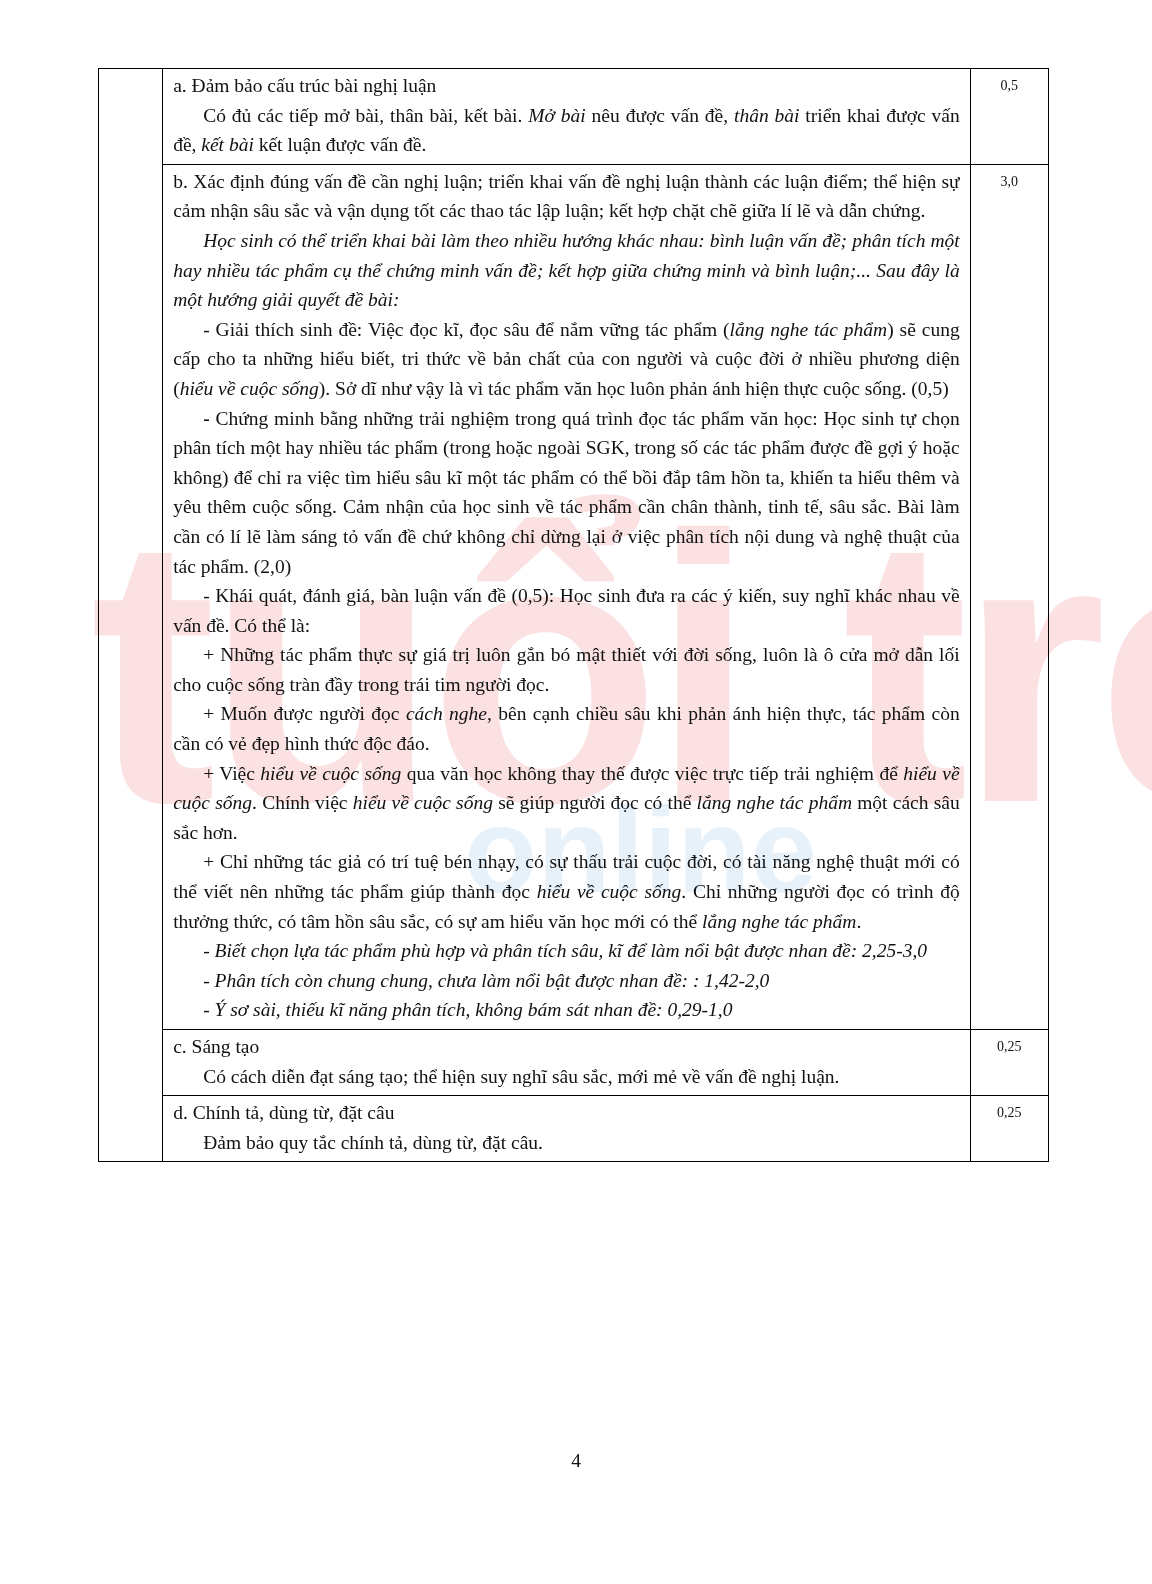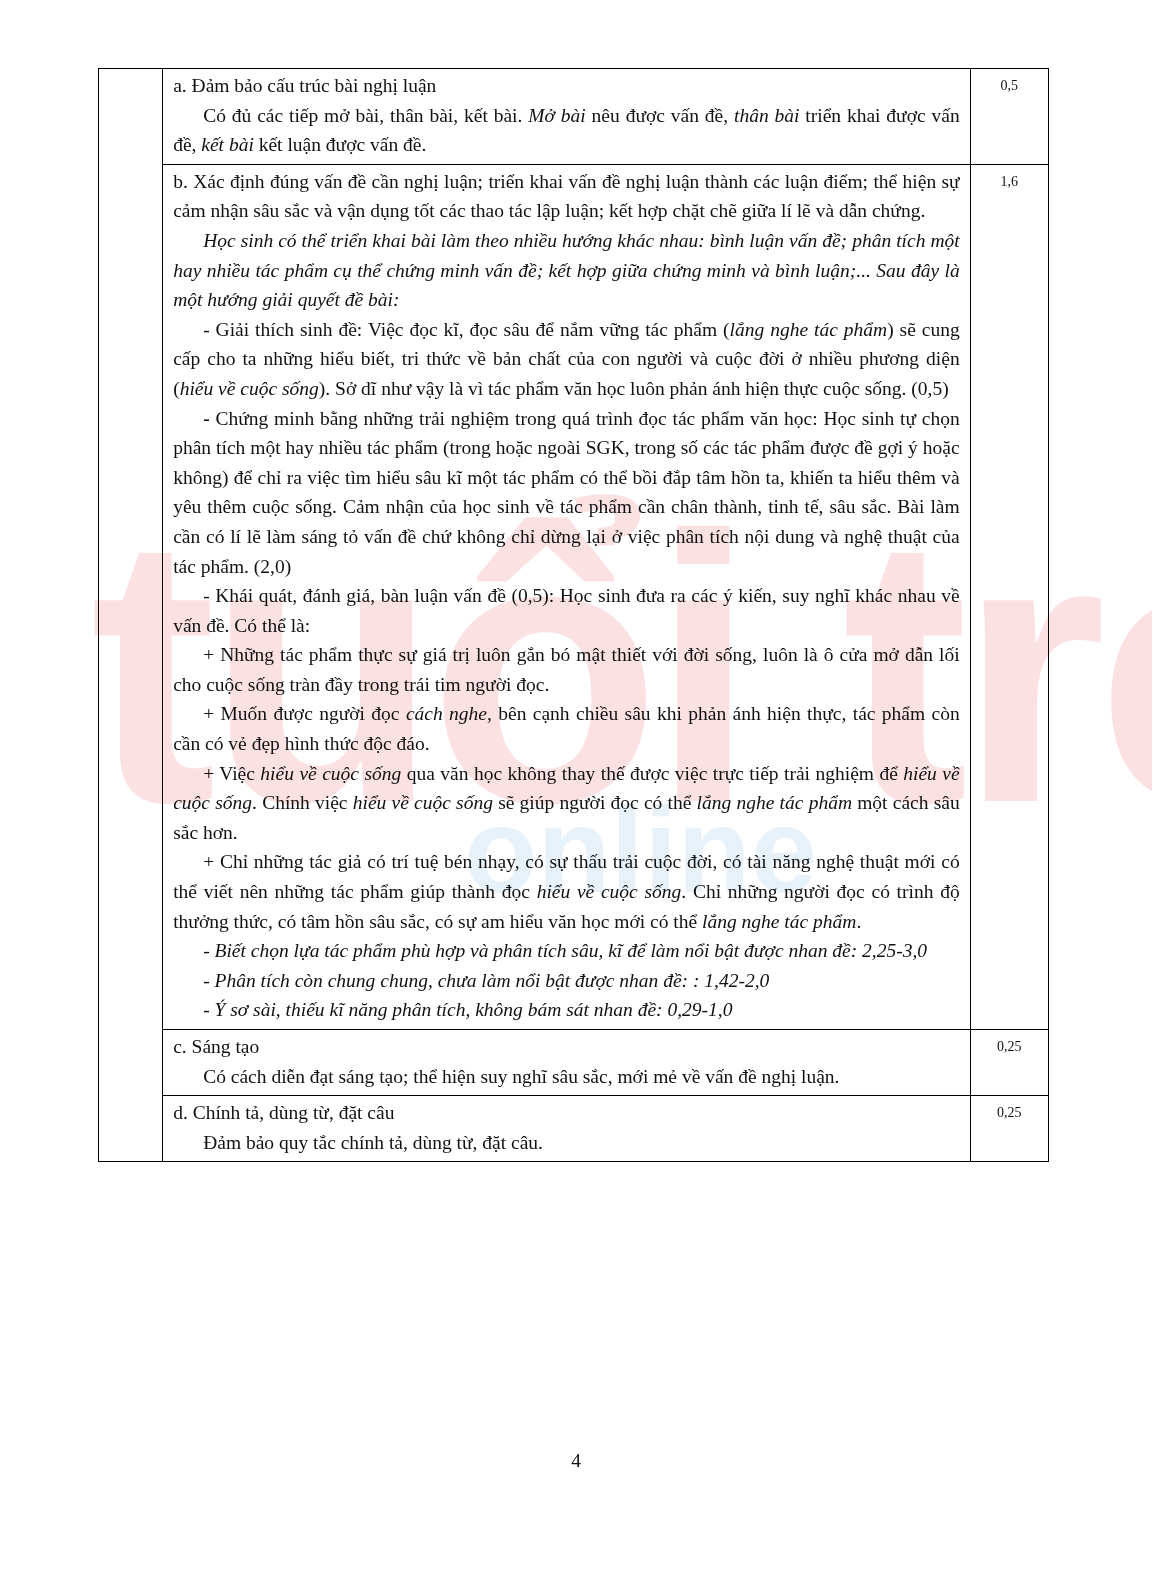--- a/index.html
+++ b/index.html
@@ -52,21 +52,21 @@
       <p class="line indent"><b>-</b><span> Chứng minh bằng những trải nghiệm trong quá trình đọc tác phẩm văn học: Học sinh tự chọn phân tích một hay nhiều tác phẩm (trong hoặc ngoài SGK, trong số các tác phẩm được đề gợi ý hoặc không) để chỉ ra việc tìm hiểu sâu kĩ một tác phẩm có thể bồi đắp tâm hồn ta, khiến ta hiểu thêm và yêu thêm cuộc sống. Cảm nhận của học sinh về tác phẩm cần chân thành, tinh tế, sâu sắc. Bài làm cần có lí lẽ làm sáng tỏ vấn đề chứ không chỉ dừng lại ở việc phân tích nội dung và nghệ thuật của tác phẩm. (2,0)</span></p>
       <p class="line indent">- Khái quát, đánh giá, bàn luận vấn đề (0,5): Học sinh đưa ra các ý kiến, suy nghĩ khác nhau về vấn đề. Có thể là:</p>
       <p class="line indent">+ Những tác phẩm thực sự giá trị luôn gắn bó mật thiết với đời sống, luôn là ô cửa mở dẫn lối cho cuộc sống tràn đầy trong trái tim người đọc.</p>
       <p class="line indent"><span>+ Muốn được người đọc </span><i>cách nghe</i><span>, bên cạnh chiều sâu khi phản ánh hiện thực, tác phẩm còn cần có vẻ đẹp hình thức độc đáo.</span></p>
       <p class="line indent"><span>+ Việc </span><i>hiểu về cuộc sống</i><span> qua văn học không thay thế được việc trực tiếp trải nghiệm để </span><i>hiểu về cuộc sống</i><span>. Chính việc </span><i>hiểu về cuộc sống</i><span> sẽ giúp người đọc có thể </span><i>lắng nghe tác phẩm</i><span> một cách sâu sắc hơn.</span></p>
       <p class="line indent"><span>+ Chỉ những tác giả có trí tuệ bén nhạy, có sự thấu trải cuộc đời, có tài năng nghệ thuật mới có thể viết nên những tác phẩm giúp thành đọc </span><i>hiểu về cuộc sống</i><span>. Chỉ những người đọc có trình độ thưởng thức, có tâm hồn sâu sắc, có sự am hiểu văn học mới có thể </span><i>lắng nghe tác phẩm</i><span>.</span></p>
       <p class="line indent"><i>- Biết chọn lựa tác phẩm phù hợp và phân tích sâu, kĩ để làm nổi bật được nhan đề: 2,25-3,0</i></p>
       <p class="line indent"><i>- Phân tích còn chung chung, chưa làm nổi bật được nhan đề: : 1,42-2,0</i></p>
       <p class="line indent"><i>- Ý sơ sài, thiếu kĩ năng phân tích, không bám sát nhan đề: 0,29-1,0</i></p>
     </td>
-    <td class="col-score"><span class="score">1,6</span></td>
+    <td class="col-score"><span class="score">3,0</span></td>
   </tr>
 
   <tr>
     <td class="col-content">
       <p class="line head">c.  Sáng tạo</p>
       <p class="line indent">Có cách diễn đạt sáng tạo; thể hiện suy nghĩ sâu sắc, mới mẻ về vấn đề nghị luận.</p>
     </td>
     <td class="col-score"><span class="score">0,25</span></td>
   </tr>
 

